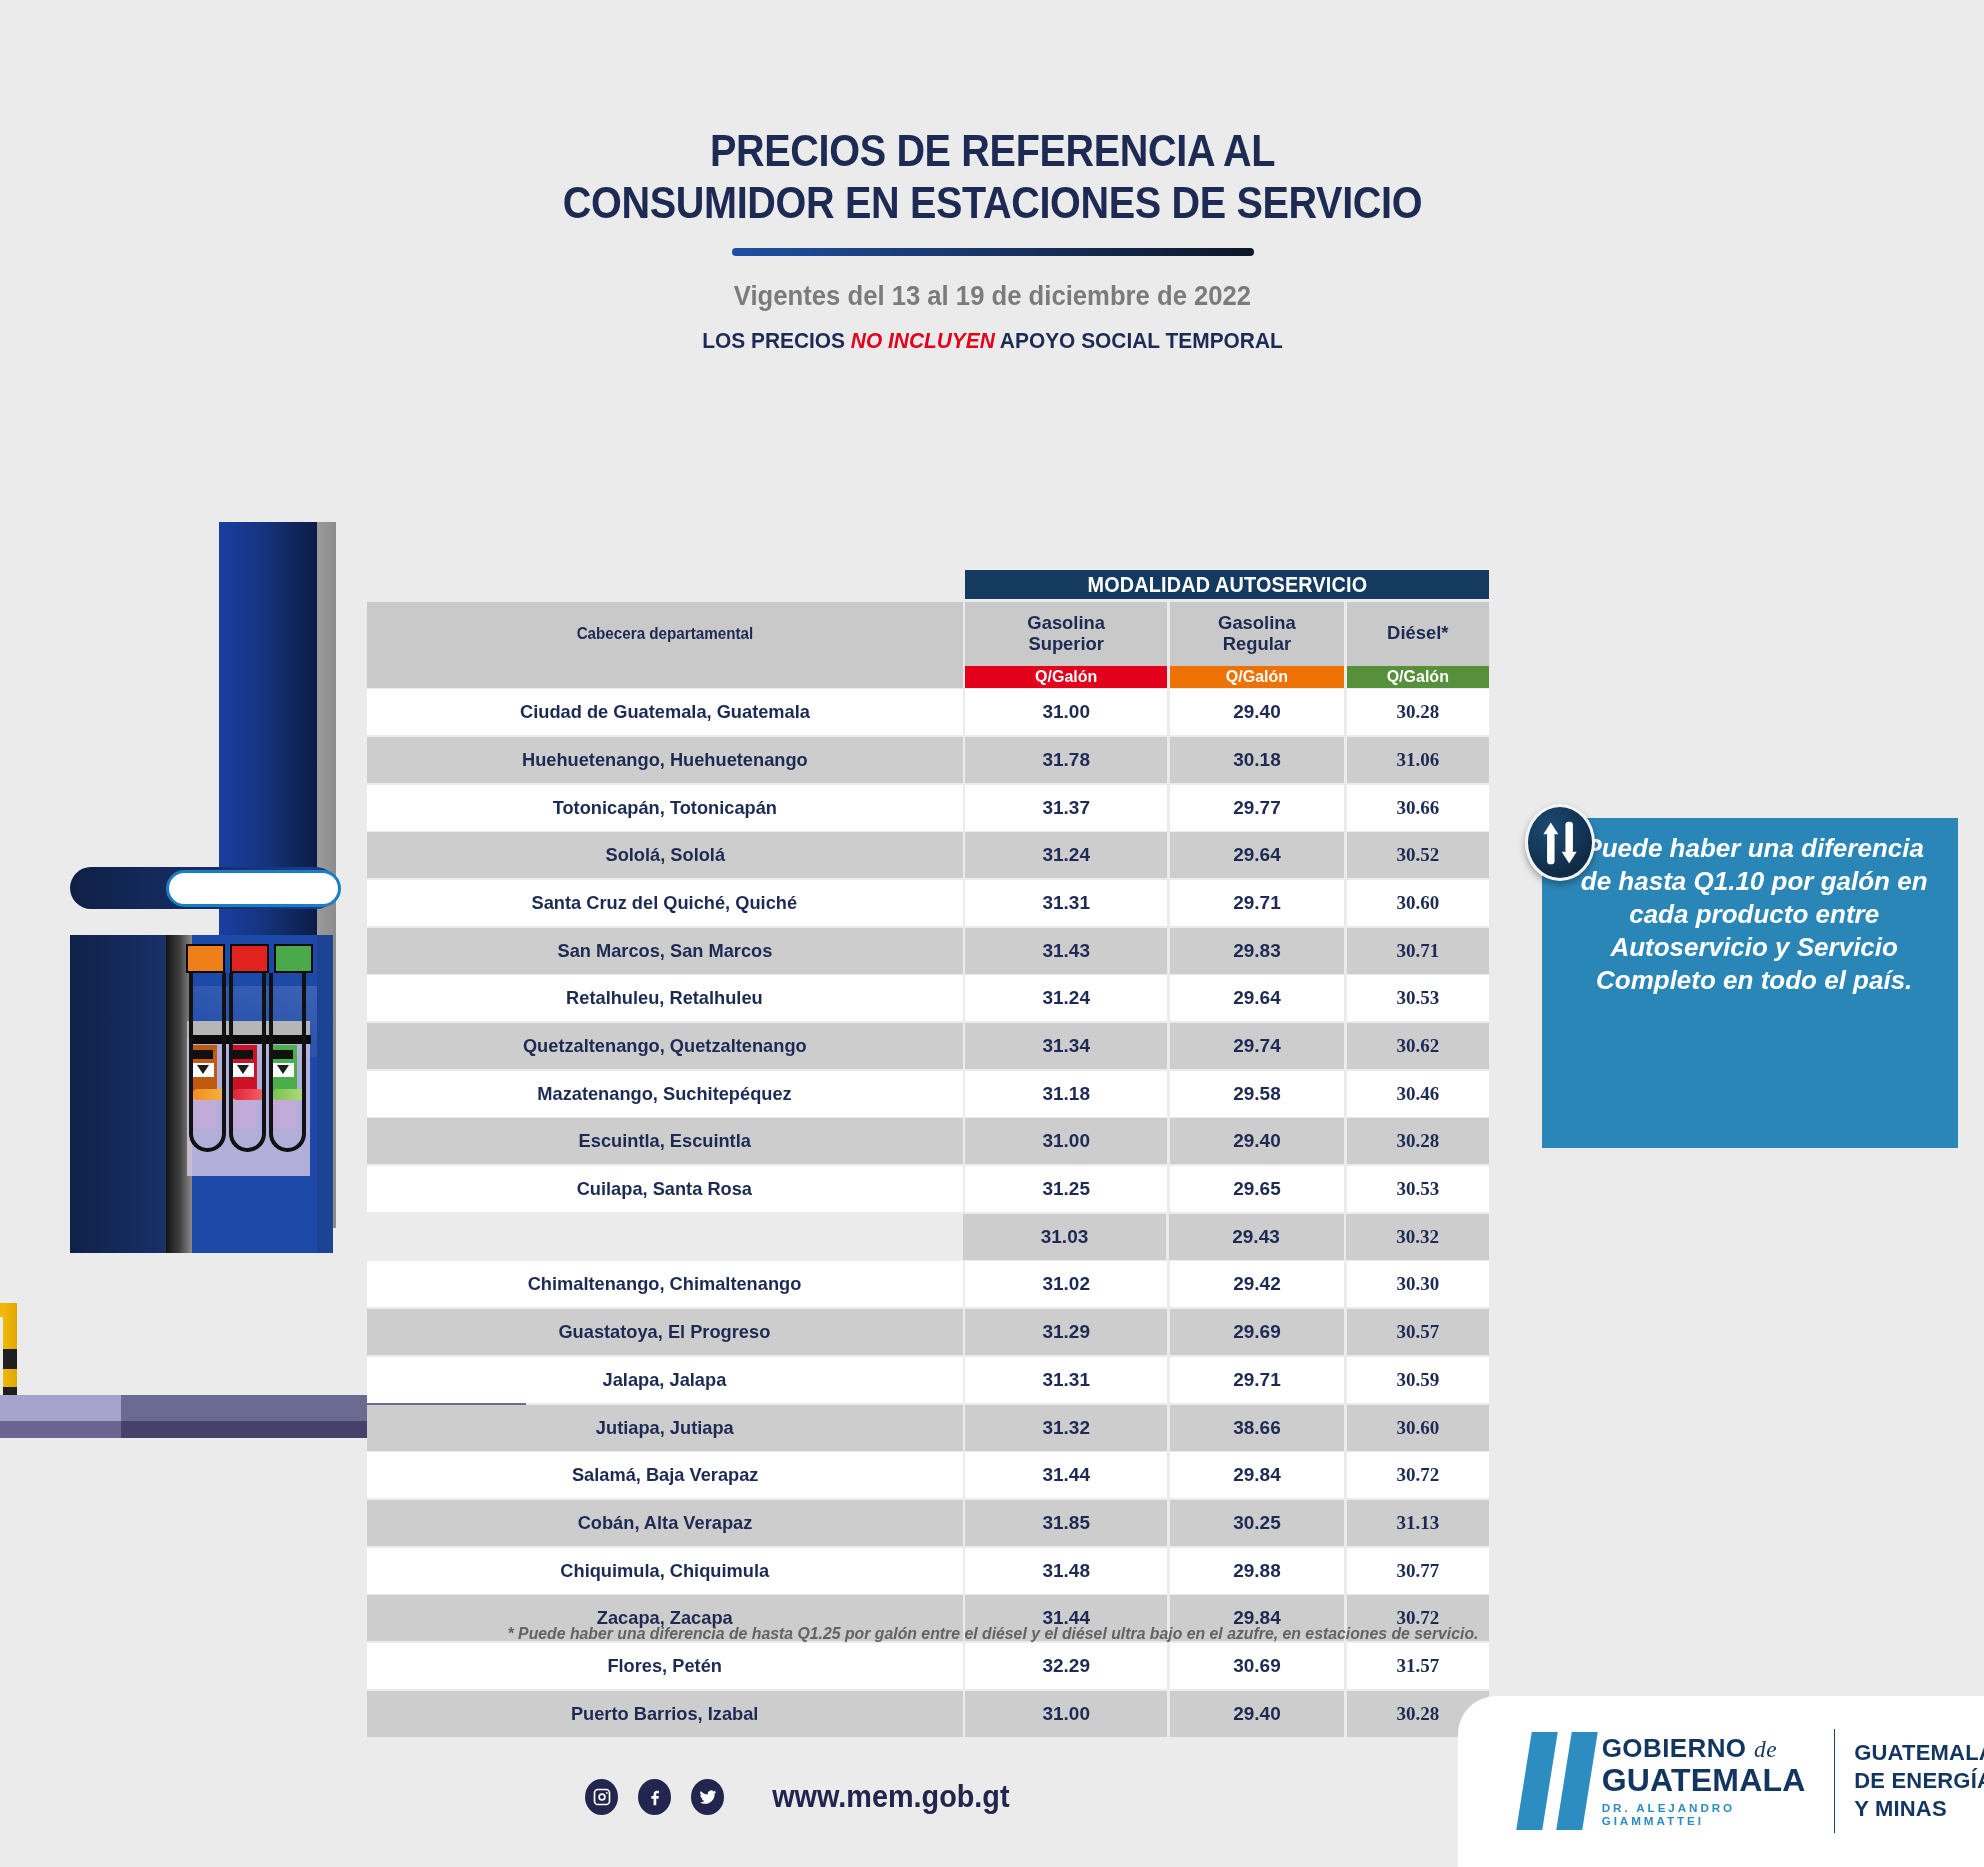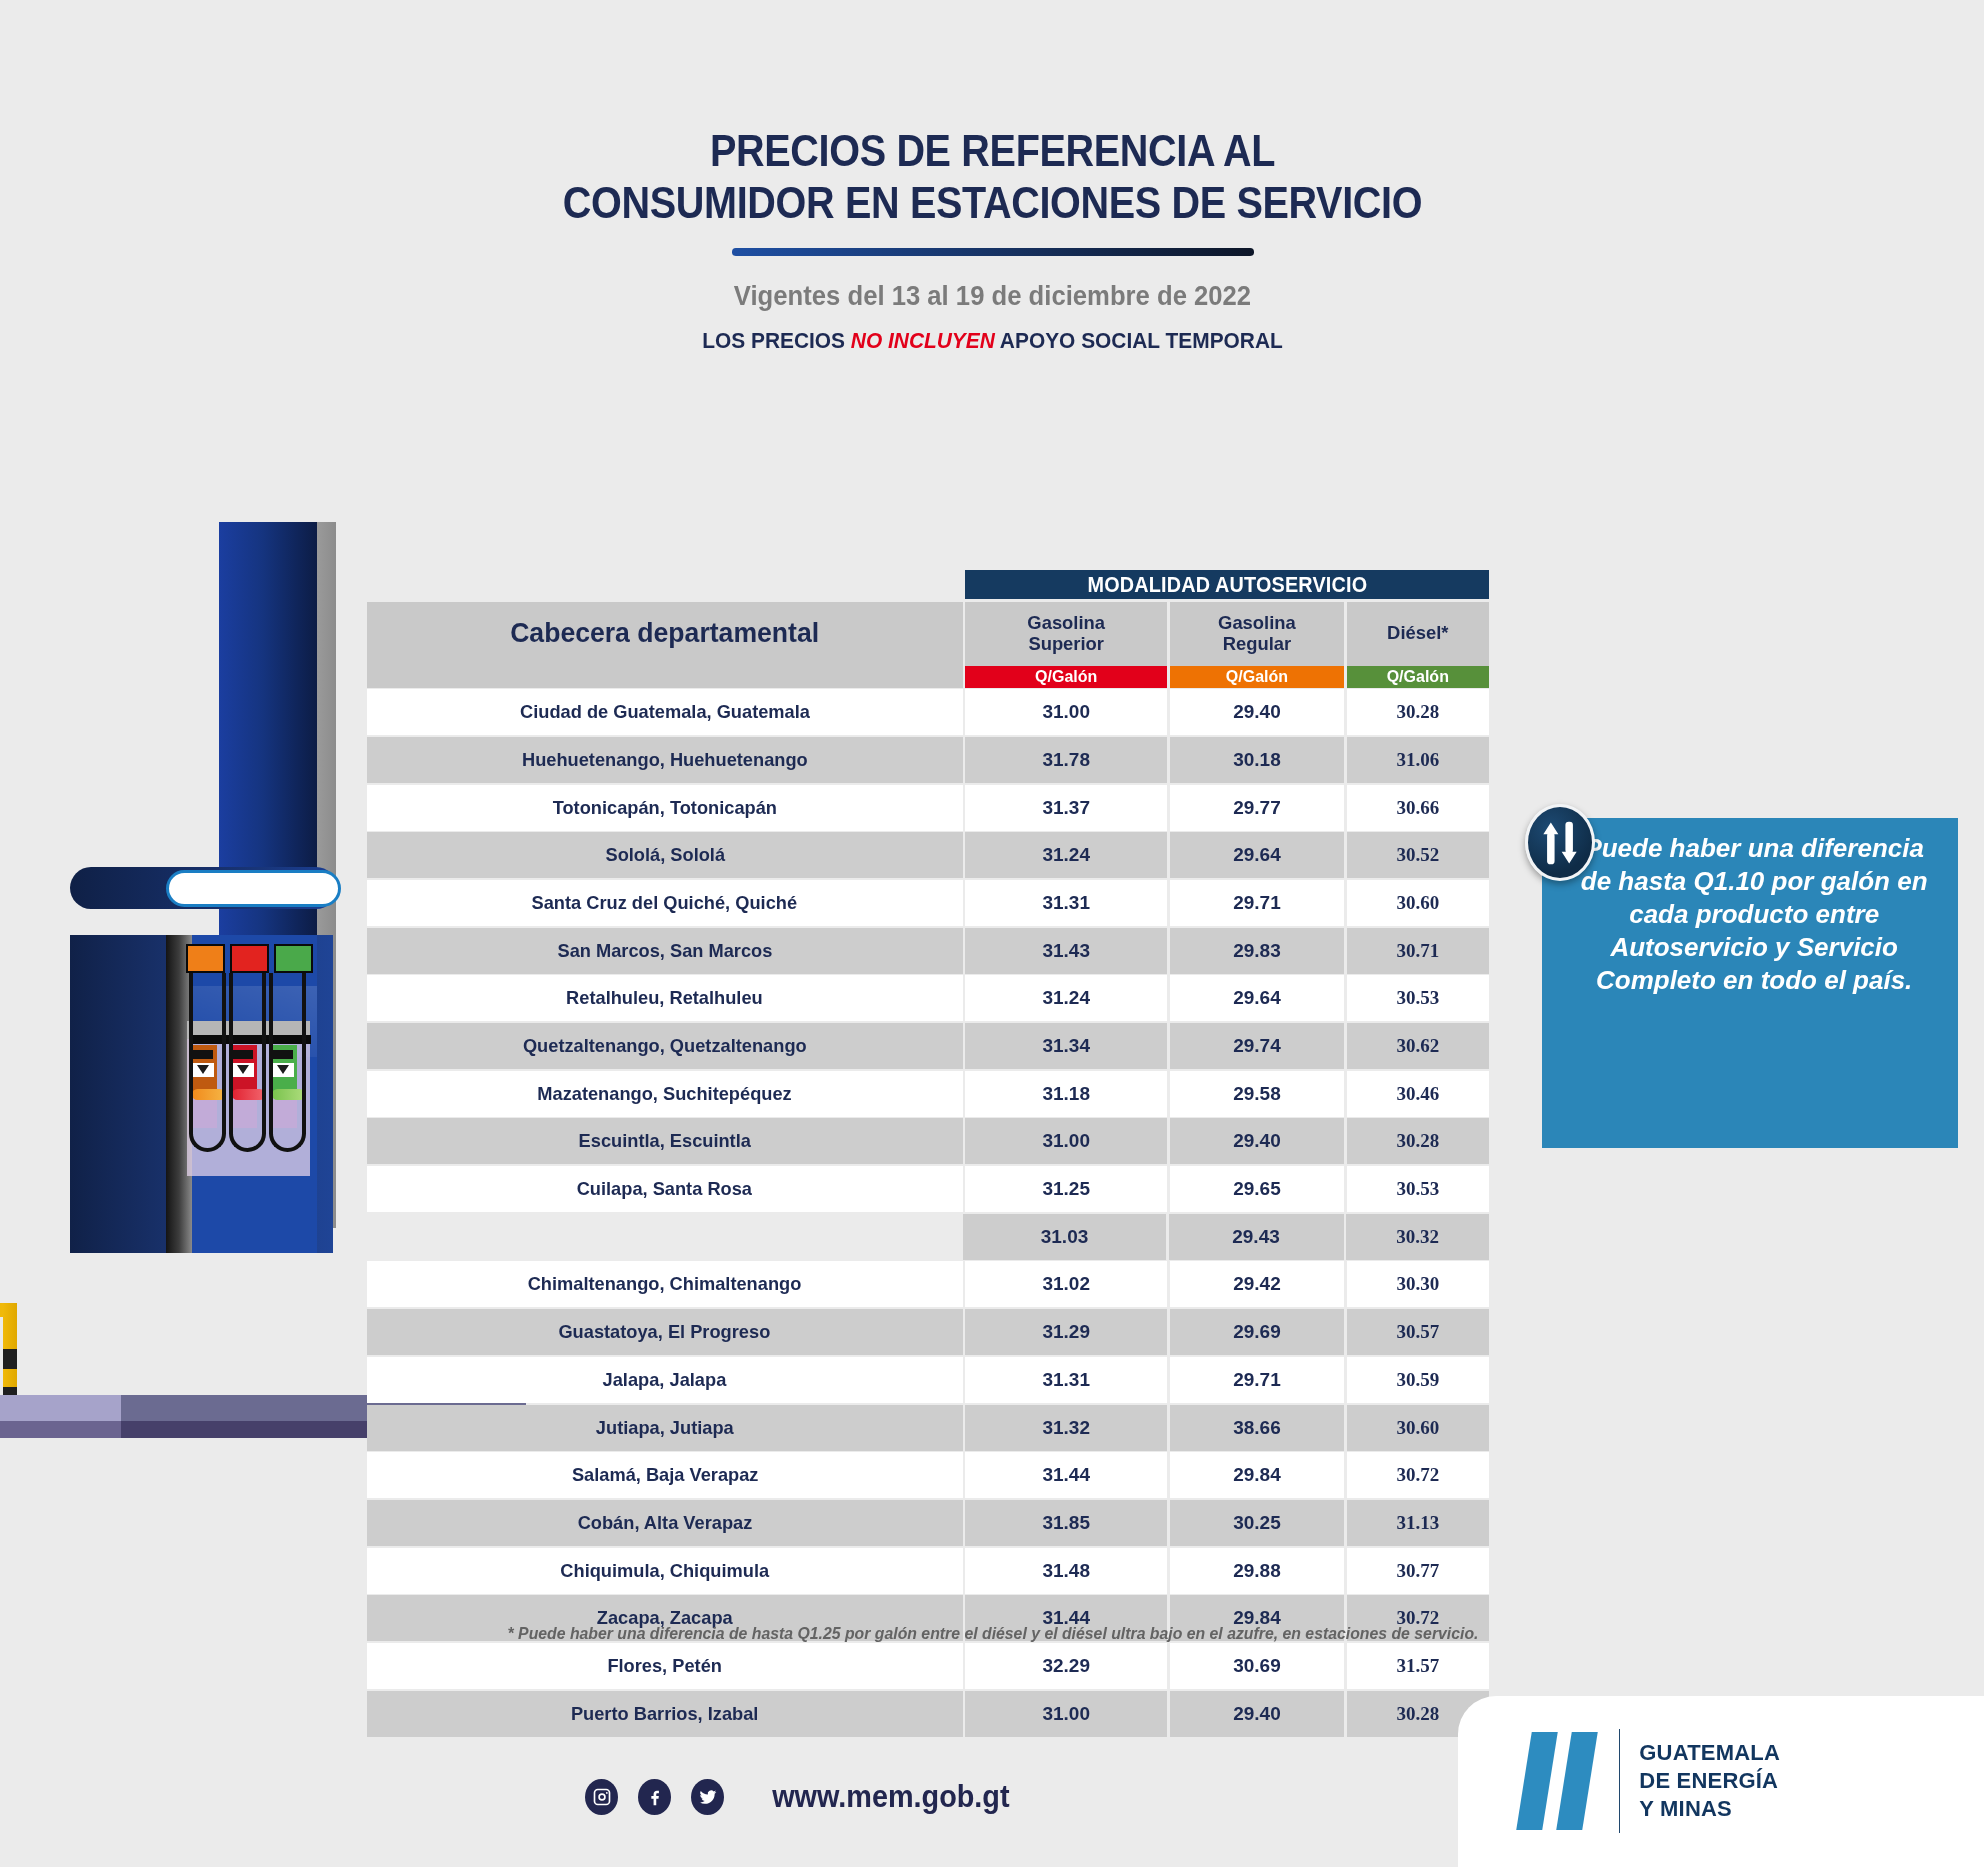--- a/index.html
+++ b/index.html
@@ -80,21 +80,21 @@
   .hdr-top .spacer{width:598px;}
   .hdr-top .mod{
     flex:1;background:#153a60;color:#fff;font-weight:bold;font-size:22px;
     display:flex;align-items:center;justify-content:center;letter-spacing:0.2px;
     transform:none;
   }
   .hdr-top .mod span{transform:scaleX(.9);display:inline-block;}
   .hdr-mid{display:flex;height:64px;margin-top:2.5px;}
   .hdr-mid .cell{background:#c9c9c9;color:#1d2a53;font-weight:bold;
      display:flex;align-items:center;justify-content:center;text-align:center;line-height:1.1;}
-  .hdr-mid .c0{width:598px;font-size:28px;}
+  .hdr-mid .c0{width:598px;font-size:16px;}
   .hdr-mid .c0 span{transform:scaleX(.95);display:inline-block;}
   .hdr-mid .c1{width:203px;font-size:18.4px;margin-left:2.5px;}
   .hdr-mid .c2{width:175px;font-size:18.4px;margin-left:2.5px;}
   .hdr-mid .c3{width:143px;font-size:18.4px;margin-left:2.5px;}
   .hdr-unit{display:flex;height:22px;}
   .hdr-unit .u0{width:598px;background:#c9c9c9;}
   .hdr-unit .u{color:#fff;font-weight:bold;font-size:16px;margin-left:2.5px;
      display:flex;align-items:center;justify-content:center;}
   .hdr-unit .u1{width:203px;background:#e2001a;}
   .hdr-unit .u2{width:175px;background:#ee7203;}
@@ -464,20 +464,25 @@
   </div>
   <span class="site">www.mem.gob.gt</span>
 </div>
 
 <div class="footer-card">
   <div class="fc-inner">
     <div class="gt-mark">
       <div class="gt-bar b1"></div>
       <div class="gt-bar b2"></div>
     </div>
+    <div class="gt-text">
+      <div class="gt-l1"><span>GOBIERNO </span><span class="de">de</span></div>
+      <div class="gt-l2">GUATEMALA</div>
+      <div class="gt-l3">DR. ALEJANDRO GIAMMATTEI</div>
+    </div>
     <div class="fc-div"></div>
     <div class="min-text">
       <div>GUATEMALA</div>
       <div>DE ENERGÍA</div>
       <div>Y MINAS</div>
     </div>
   </div>
 </div>
 
 

